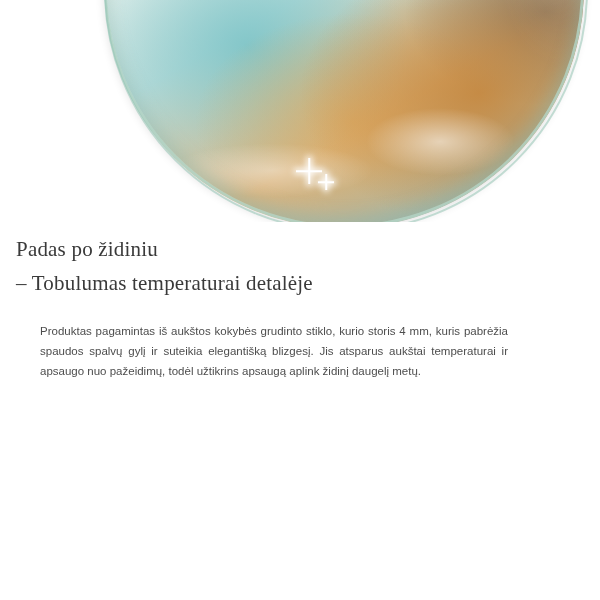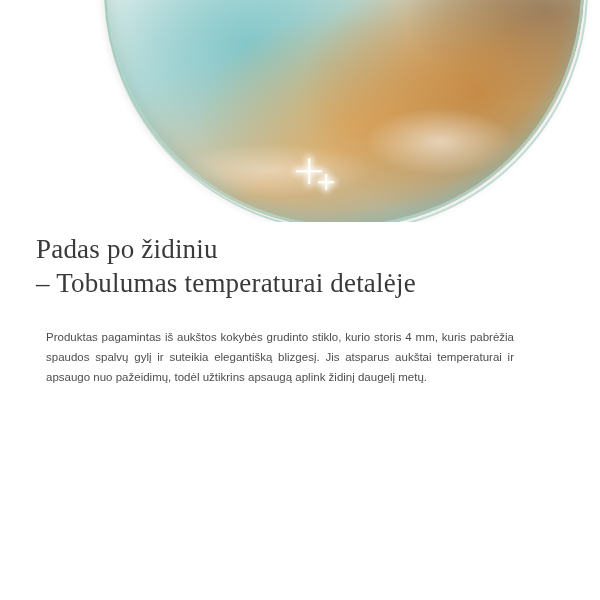--- a/index.html
+++ b/index.html
@@ -93,33 +93,33 @@
 
   
   .content {
     position: absolute;
     left: 0;
     top: 222px;
     width: 600px;
   }
   .headline {
     margin: 0;
-    padding: 10px 36px 0 36px;
+    padding: 10px 36px 0 16px;
     font-family: "Liberation Serif", serif;
     font-weight: 400;
-    font-size: 27px;
+    font-size: 21px;
     line-height: 34px;
     color: #3a3a3a;
     letter-spacing: 0.2px;
   }
   .headline .line2 {
     display: block;
   }
   .body-copy {
-    margin: 10px;
+    margin: 4px;
     padding: 17px 36px 0 36px;
     font-size: 11.5px;
     line-height: 20px;
     color: #4d4d4d;
     text-align: justify;
     max-width: 540px;
     box-sizing: border-box;
   }
 </style>
 </head>

